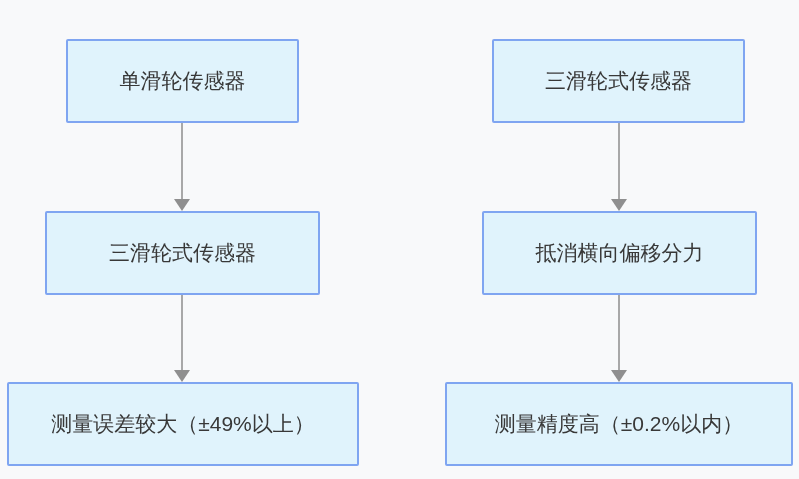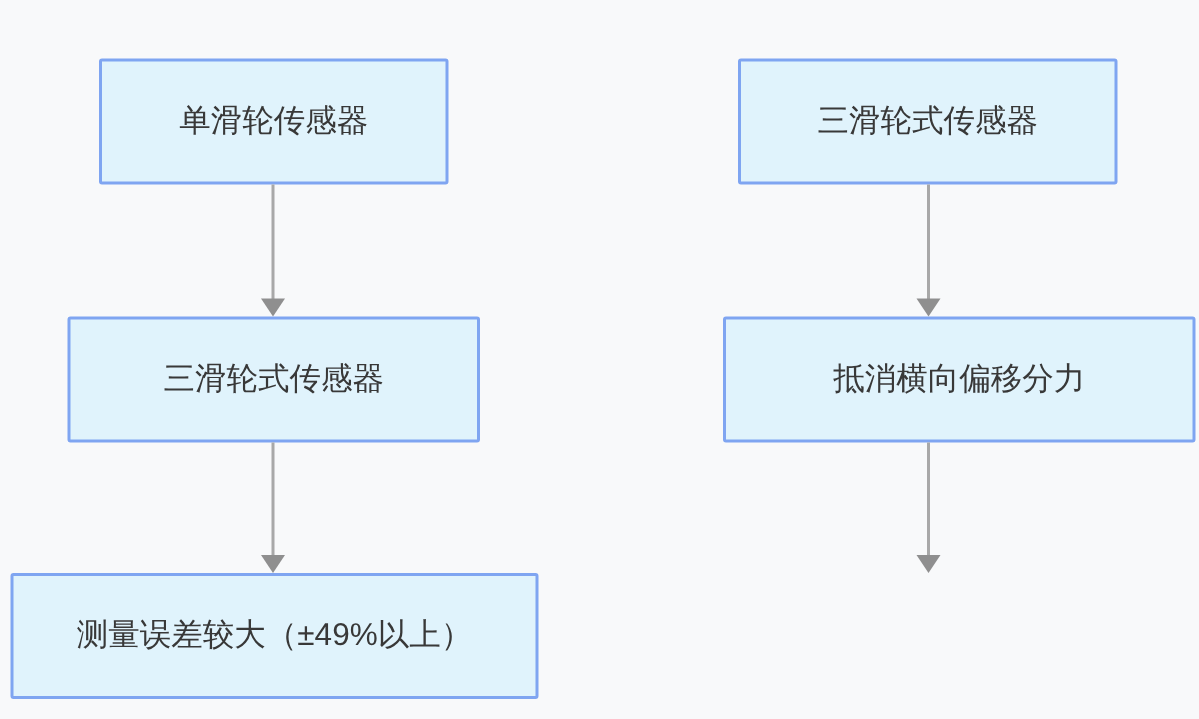--- a/index.html
+++ b/index.html
@@ -29,21 +29,21 @@
     text-align: center;
     padding: 0 6px;
     white-space: nowrap;
   }
   
   #n0 { left: 66px;  top: 39px;  width: 233px; height: 84px; }
   #n1 { left: 45px;  top: 211px; width: 275px; height: 84px; }
   #n2 { left: 7px;   top: 382px; width: 352px; height: 84px; }
   
   #n3 { left: 492px; top: 39px;  width: 253px; height: 84px; }
-  #n4 { left: 482px; top: 211px; width: 315px; height: 84px; }
+  #n4 { left: 482px; top: 211px; width: 275px; height: 84px; }
   #n5 { left: 445px; top: 382px; width: 348px; height: 84px; }
 
   .arrow { position: absolute; width: 16px; }
   .arrow .shaft {
     position: absolute;
     left: 50%; margin-left: -1px;
     top: 0; bottom: 11px;
     width: 2px;
     background: #a8a8a8;
   }
@@ -64,20 +64,21 @@
 <body>
 
 <div class="canvas">
 
   <div class="node" id="n0">单滑轮传感器</div>
   <div class="node" id="n1">三滑轮式传感器</div>
   <div class="node" id="n2">测量误差较大（±49%以上）</div>
 
   <div class="node" id="n3">三滑轮式传感器</div>
   <div class="node" id="n4">抵消横向偏移分力</div>
+  <div class="node" id="n5">测量精度高（±0.2%以内）</div>
 
   <div class="arrow" id="a0">
     <span class="shaft"></span>
     <span class="head"></span>
   </div>
   <div class="arrow" id="a1">
     <span class="shaft"></span>
     <span class="head"></span>
   </div>
   <div class="arrow" id="a2">

